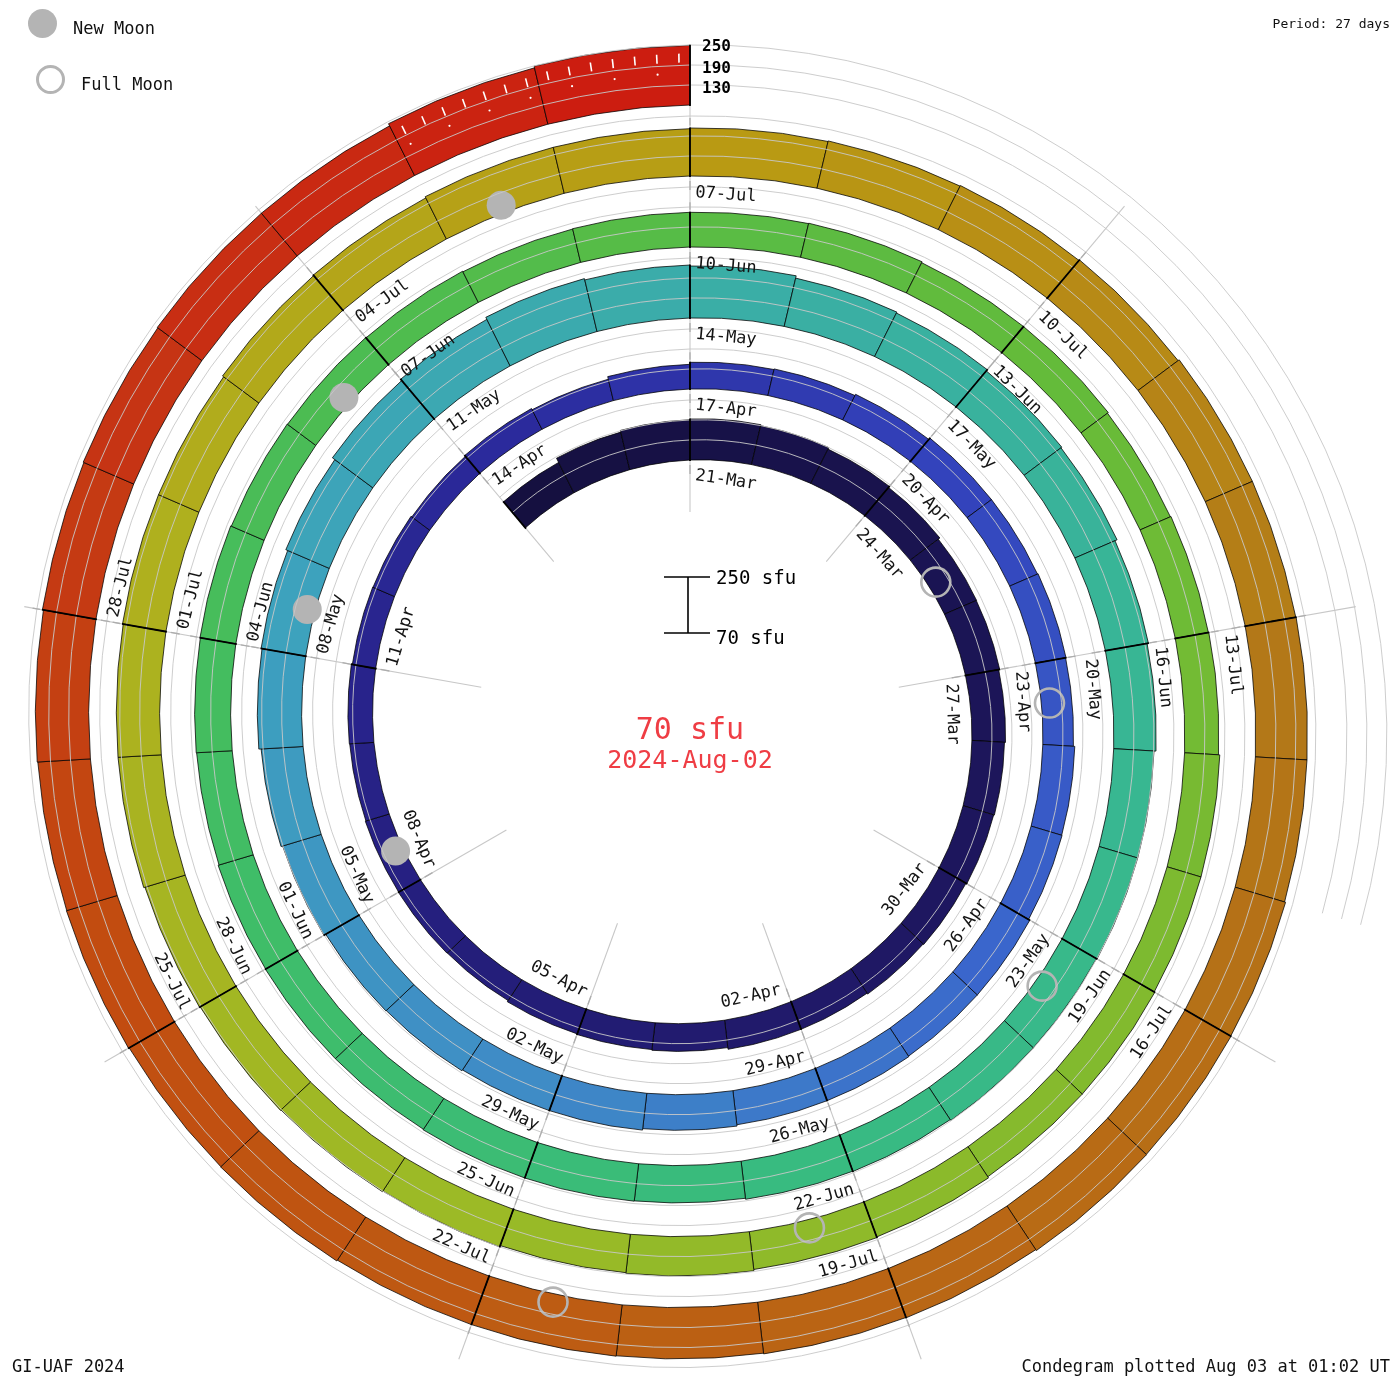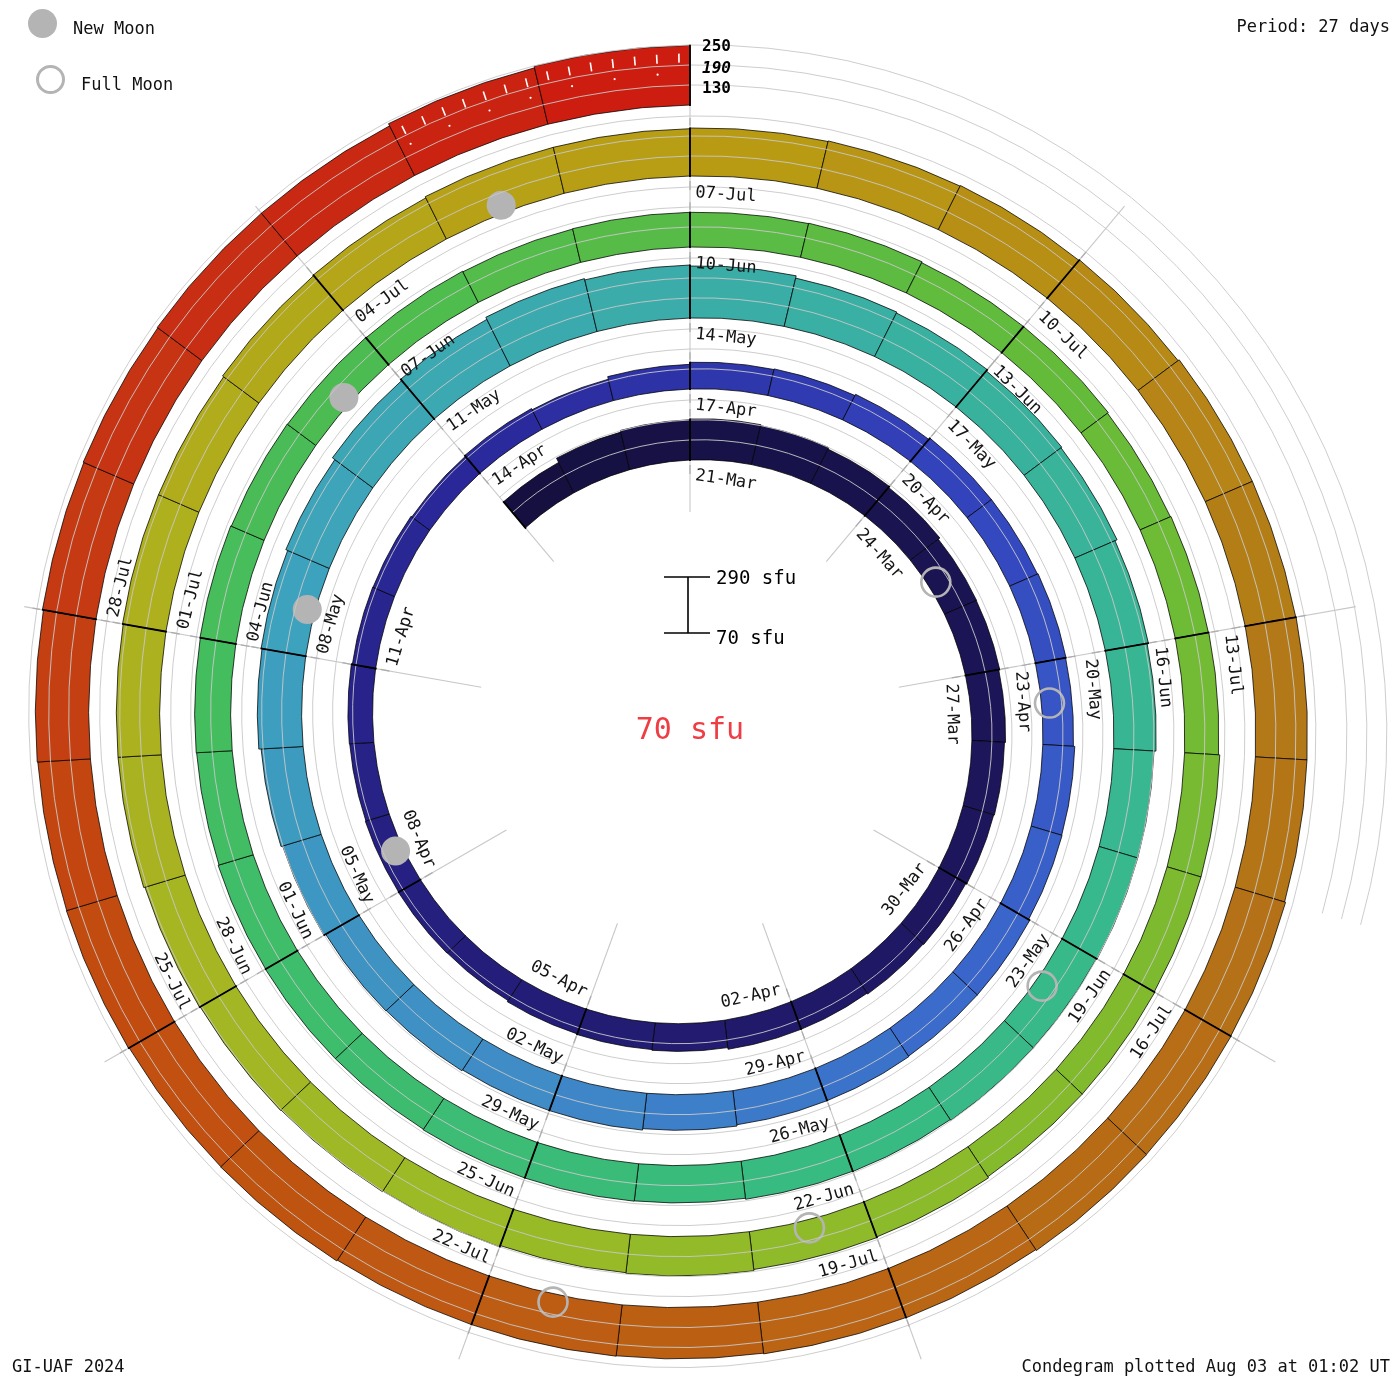--- a/index.html
+++ b/index.html
@@ -5,21 +5,21 @@
   html,body{margin:0;padding:0;background:#fff;}
   #stage{position:relative;width:1400px;height:1400px;background:#ffffff;overflow:hidden;
          font-family:"DejaVu Sans Mono", monospace;color:#111;}
   #chart{position:absolute;left:0;top:0;}
   .hud{position:absolute;white-space:nowrap;}
   .legend-row{display:flex;align-items:center;gap:16px;}
   .moon-swatch{width:29px;height:29px;border-radius:50%;}
   .moon-new{background:#b4b4b4;}
   .moon-full{background:#fff;border:3px solid #b4b4b4;box-sizing:border-box;}
   .legend-label{font-size:17px;color:#111;margin-top:10px;}
-  .small-note{font-size:17px;color:#111;}
+  .small-note{font-size:13px;color:#111;}
   .rad-tick{position:absolute;left:702px;font-size:16px;font-weight:700;color:#000;text-align:right;}
   .scale-label{position:absolute;left:716px;font-size:19px;color:#000;}
   #center-text{position:absolute;left:390px;top:698px;width:600px;text-align:center;}
   .title-red{font-family:"DejaVu Serif", serif;font-style:italic;font-weight:700;
              font-size:31px;line-height:32px;color:#ef3d44;letter-spacing:1px;}
   .value-red{font-size:30px;line-height:34px;color:#ef3d44;margin-top:14px;}
   .latest-red{font-size:25px;line-height:27px;color:#ef3d44;margin-top:40px;}
   .footer-text{bottom:24px;font-size:17px;}
 </style>
 </head>
@@ -500,25 +500,26 @@
     <span class="legend-label">New Moon</span>
   </div>
   <div class="hud legend-row" style="left:36px;top:64px;">
     <span class="moon-swatch moon-full"></span>
     <span class="legend-label">Full Moon</span>
   </div>
 
   <div class="hud small-note" style="right:10px;top:16px;">Period: 27 days</div>
 
   <div class="rad-tick" style="top:36px;">250</div>
-  <div class="rad-tick" style="top:58px;font-style:italic;">190</div>
+  <div class="rad-tick" style="top:58px;">190</div>
   <div class="rad-tick" style="top:78px;">130</div>
 
-  <div class="scale-label" style="top:566px;">290 sfu</div>
+  <div class="scale-label" style="top:566px;">250 sfu</div>
   <div class="scale-label" style="top:626px;">70 sfu</div>
 
   <div id="center-text">
     <div class="value-red">70 sfu</div>
+    <div class="latest-red" style="margin-top:0;">2024-Aug-02</div>
   </div>
 
   <div class="hud footer-text" style="left:12px;">GI-UAF 2024</div>
   <div class="hud footer-text" style="right:10px;">Condegram plotted Aug 03 at 01:02 UT</div>
 </div>
 
 </body></html>

